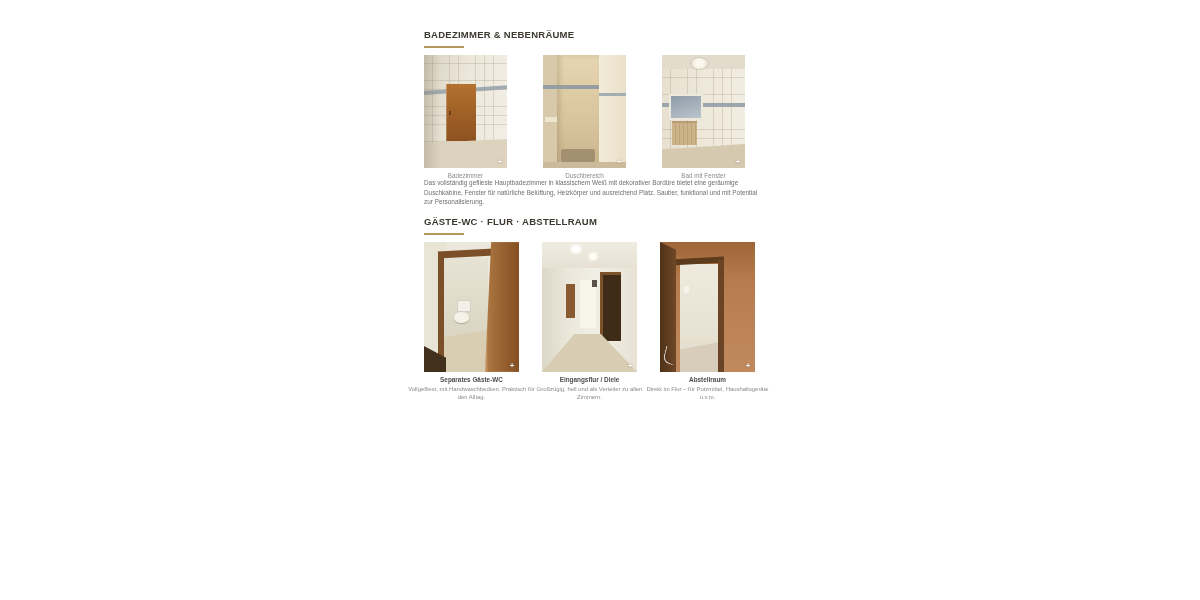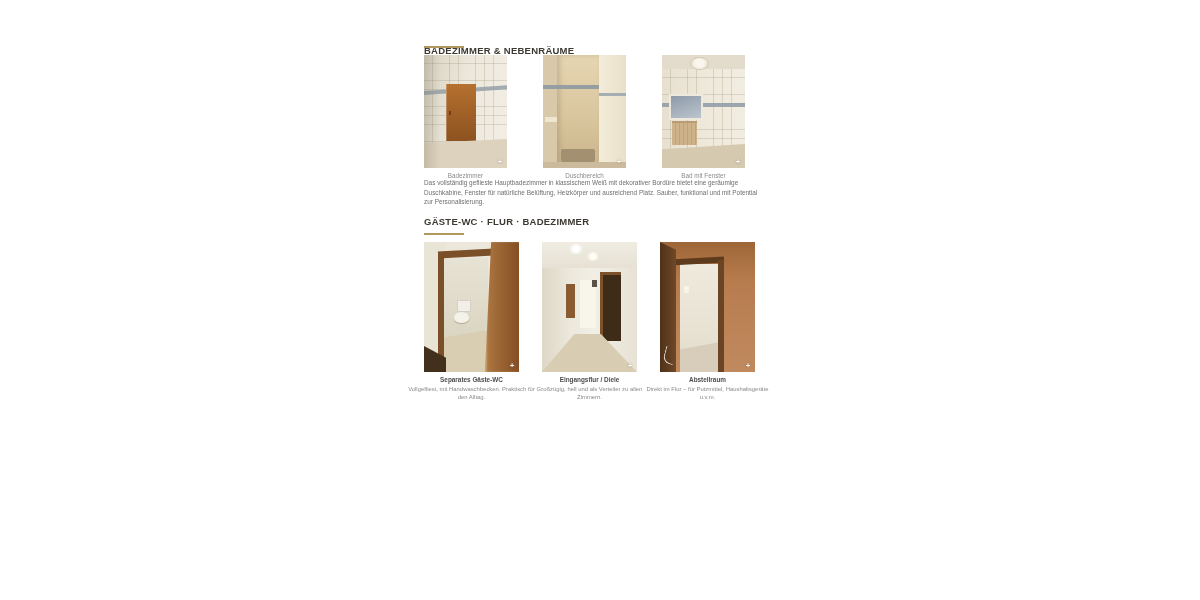--- a/index.html
+++ b/index.html
@@ -118,21 +118,21 @@
   .p6-lintel{left:10px;top:16px;width:54px;height:6px;background:#5f3b1e;transform:rotate(-3deg);}
   .p6-frameR{left:58px;top:18px;width:6px;height:112px;background:#6b4426;}
   .p6-doorL{left:0;top:0;width:16px;height:130px;background:linear-gradient(90deg,#4f3118,#6f4827);clip-path:polygon(0 0,100% 6%,100% 100%,0 100%);}
   .p6-cable{left:4px;bottom:8px;width:10px;height:16px;border-left:1px solid rgba(255,255,255,.85);border-bottom:1px solid rgba(255,255,255,.85);border-radius:0 0 0 8px;transform:rotate(15deg);}
 </style>
 </head>
 <body>
 
 <div class="content">
 
-  <h2 class="sec-title" style="top:29px;margin-top:16px;">BADEZIMMER &amp; NEBENRÄUME</h2>
+  <h2 class="sec-title" style="top:29px;">BADEZIMMER &amp; NEBENRÄUME</h2>
   <div class="sec-rule" style="top:46px;"></div>
 
   <div class="fig-row row1">
 
     <figure class="fig" style="margin:0;">
       <div class="photo">
         <div class="layer p1-wall"></div>
         <div class="layer tiles" style="inset:0;"></div>
         <div class="layer p1-band"></div>
         <div class="layer p1-door"></div>
@@ -172,21 +172,21 @@
         <div class="layer p3-floor floorgrid"></div>
         <div class="plus">+</div>
       </div>
       <figcaption class="cap">Bad mit Fenster</figcaption>
     </figure>
 
   </div>
 
   <p class="sec-par">Das vollständig geflieste Hauptbadezimmer in klassischem Weiß mit dekorativer Bordüre bietet eine geräumige Duschkabine, Fenster für natürliche Belüftung, Heizkörper und ausreichend Platz. Sauber, funktional und mit Potential zur Personalisierung.</p>
 
-  <h2 class="sec-title" style="top:216px;">GÄSTE-WC · FLUR · BADEZIMMER</h2>
+  <h2 class="sec-title" style="top:216px;">GÄSTE-WC · FLUR · ABSTELLRAUM</h2>
   <div class="sec-rule" style="top:233px;"></div>
 
   <div class="fig-row row2">
 
     <figure class="fig" style="margin:0;">
       <div class="photo">
         <div class="layer p4-wallL"></div>
         <div class="layer p4-room tiles"></div>
         <div class="layer p4-cistern"></div>
         <div class="layer p4-toilet"></div>

